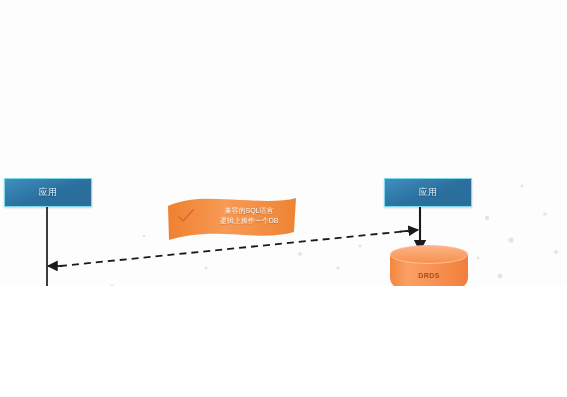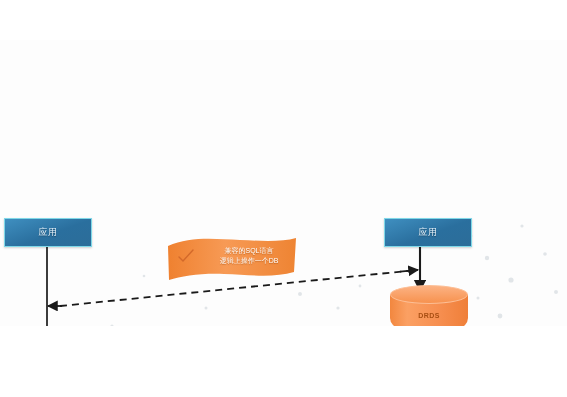--- a/index.html
+++ b/index.html
@@ -9,21 +9,20 @@
   }
   body {
     font-family: "Liberation Sans", "DejaVu Sans", sans-serif;
   }
   #canvas {
     position: relative;
     width: 567px;
     height: 286px;
     background: #fdfdfd;
     overflow: hidden;
-    margin-top: 40px;
   }
   #bg-dots {
     position: absolute;
     left: 0; top: 0;
     width: 567px; height: 397px;
     pointer-events: none;
   }
   #wires {
     position: absolute;
     left: 0; top: 0;

